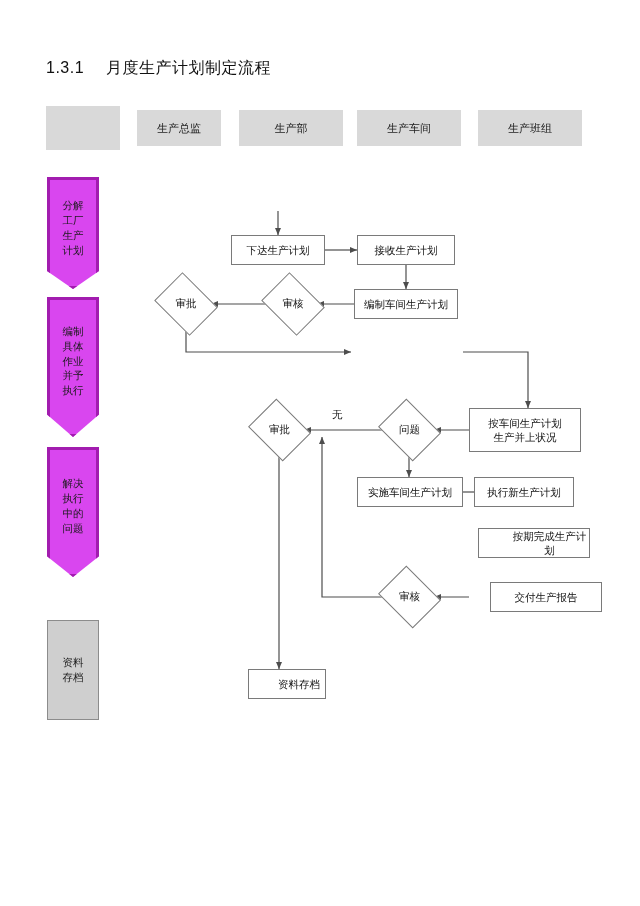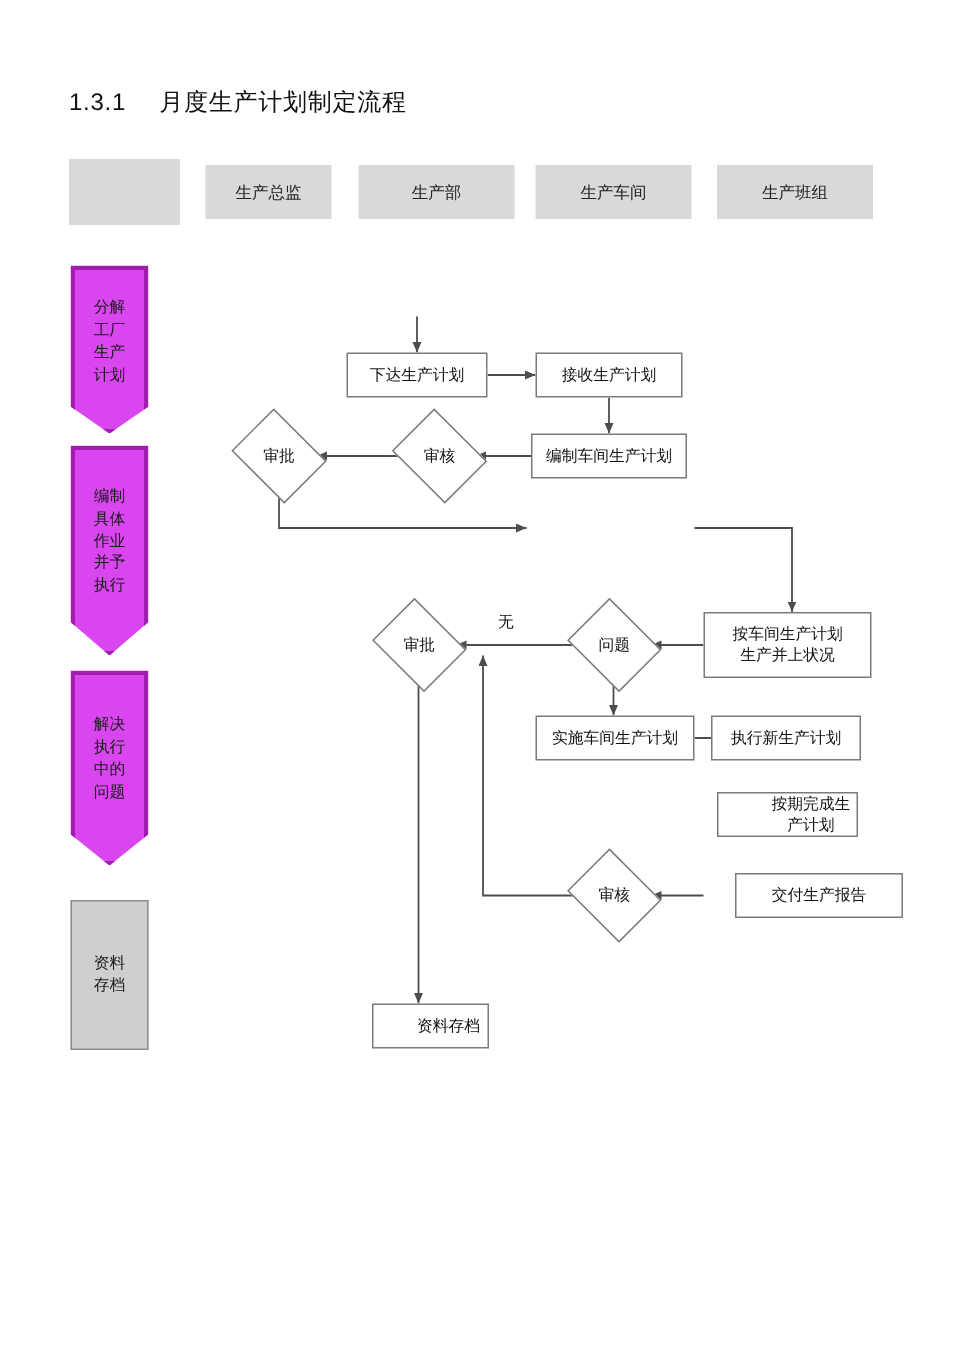--- a/index.html
+++ b/index.html
@@ -122,21 +122,21 @@
 执行</span>
   </div>
 
   <div class="chev" style="left:47px;top:447px;width:52px;height:130px;">
     <span style="white-space:pre-line;margin-bottom:12px;">解决
 执行
 中的
 问题</span>
   </div>
 
-  <div class="stagebox" style="left:47px;top:600px;width:52px;height:100px;">
+  <div class="stagebox" style="left:47px;top:620px;width:52px;height:100px;">
     <span style="white-space:pre-line;">资料
 存档</span>
   </div>
 
   <svg id="wires">
     <defs>
       <marker id="ah" markerWidth="8" markerHeight="8" refX="7" refY="3" orient="auto" markerUnits="userSpaceOnUse">
         <path d="M0,0 L7,3 L0,6 z" fill="#4d4d4d"></path>
       </marker>
     </defs>
@@ -214,21 +214,21 @@
   </div>
 
   <div class="node" style="left:357px;top:477px;width:106px;height:30px;">
     <span>实施车间生产计划</span>
   </div>
 
   <div class="node" style="left:474px;top:477px;width:100px;height:30px;">
     <span>执行新生产计划</span>
   </div>
 
-  <div class="node" style="left:478px;top:528px;width:94px;height:30px;padding-left:31px;">
+  <div class="node" style="left:478px;top:528px;width:112px;height:30px;padding-left:31px;">
     <span>按期完成生产计划</span>
   </div>
 
   <div class="node" style="left:490px;top:582px;width:112px;height:30px;">
     <span>交付生产报告</span>
   </div>
 
   <div class="dia" style="left:385px;top:577px;width:49px;height:40px;">
     <div class="shape"></div>
     <div class="lbl">审核</div>

